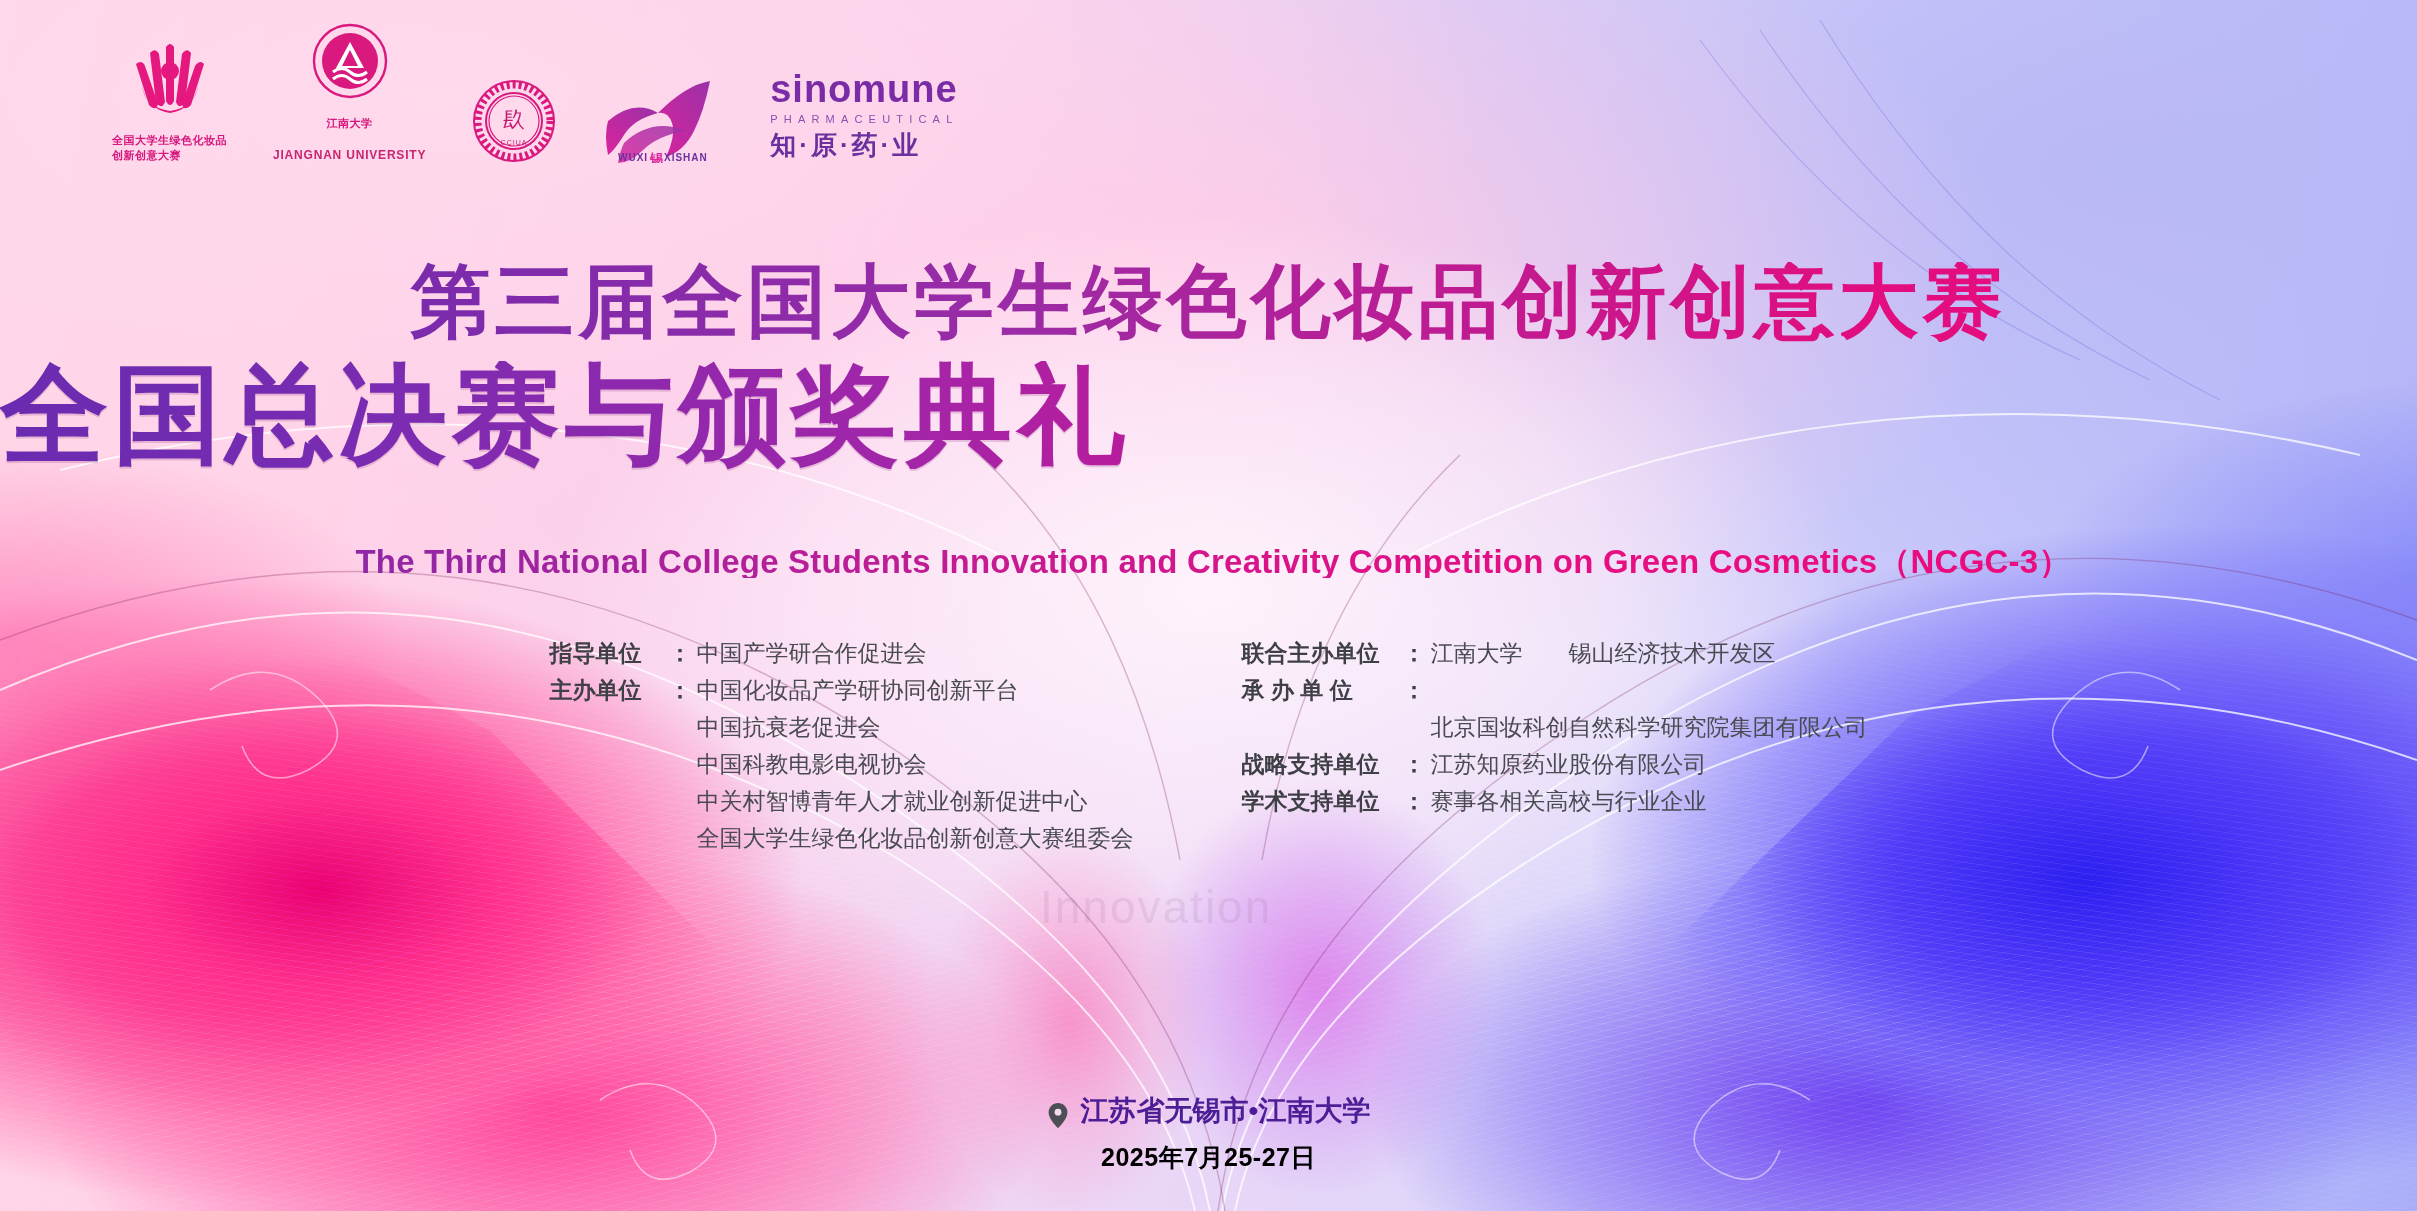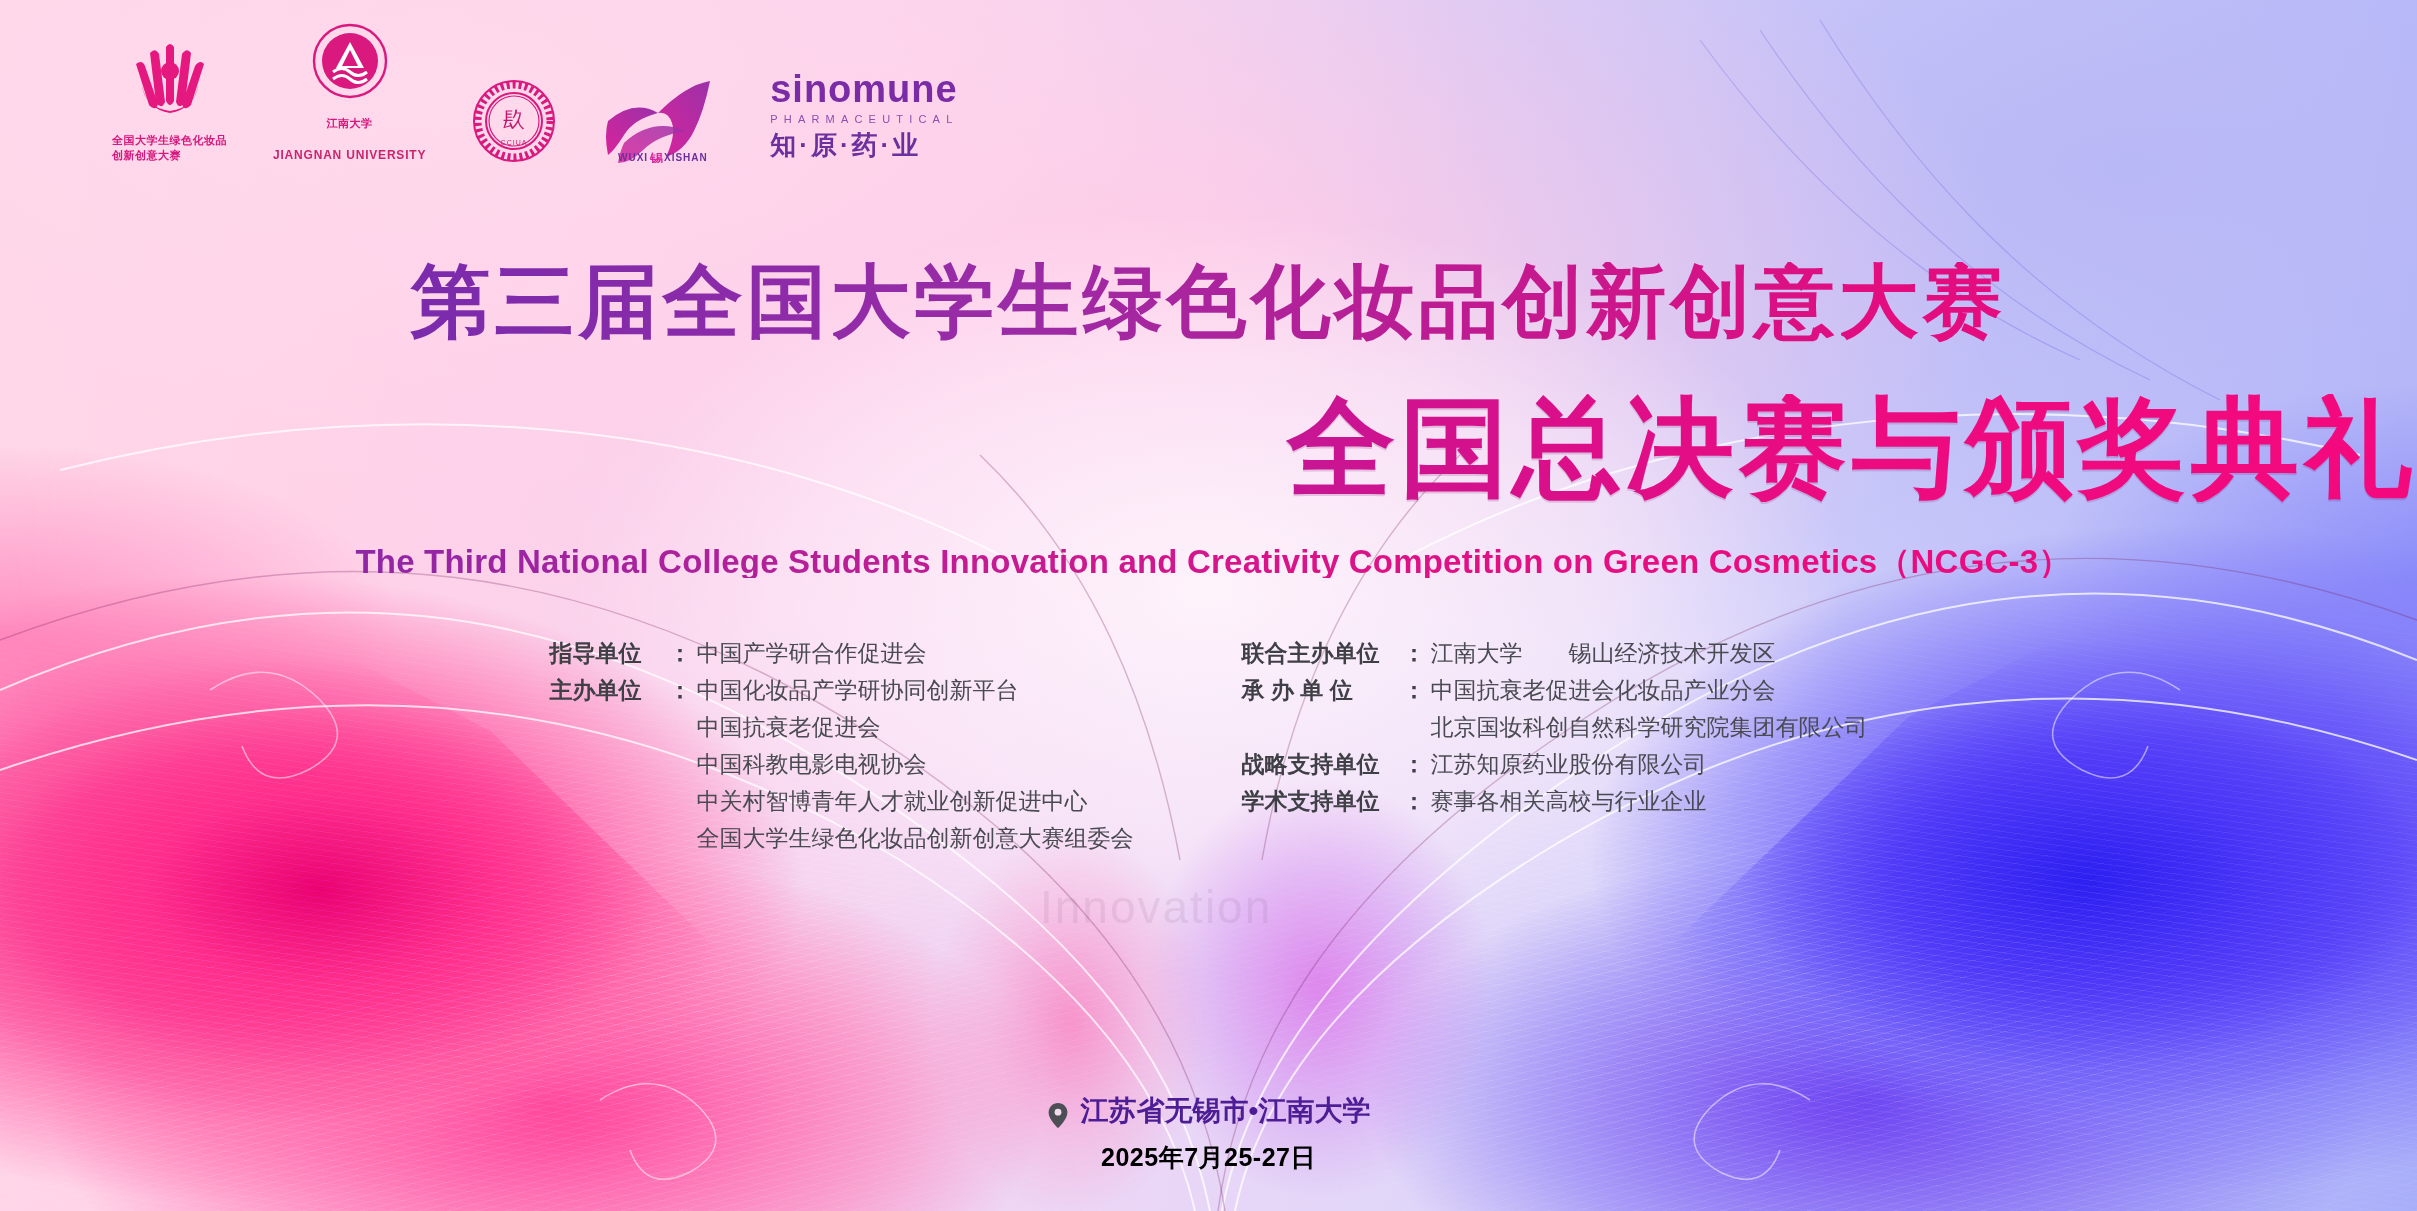--- a/index.html
+++ b/index.html
@@ -102,21 +102,21 @@
   
   .title1{
     position:absolute;left:0;right:0;top:262px;text-align:center;
     font-size:80px;font-weight:700;letter-spacing:4px;line-height:1;
     font-family:"Liberation Sans","DejaVu Sans",sans-serif;
     background:linear-gradient(90deg,#6c2aa8 0%,#7b2bac 18%,#9b2ba6 42%,#c21a90 62%,#e30d7f 78%,#ea0b7c 100%);
     -webkit-background-clip:text;background-clip:text;color:transparent;
     white-space:nowrap;
   }
   .title2{
-    position:absolute;left:0;right:0;top:394px;text-align:right;
+    position:absolute;left:0;right:0;top:361px;text-align:left;
     font-size:108px;font-weight:700;letter-spacing:5px;line-height:1;
     font-family:"Liberation Sans","DejaVu Sans",sans-serif;
     background:linear-gradient(90deg,#6a2bb0 0%,#7a2cb2 16%,#a425a8 38%,#d0128f 58%,#ec0b80 76%,#f4097d 100%);
     -webkit-background-clip:text;background-clip:text;color:transparent;
     text-shadow:none;white-space:nowrap;
     filter:drop-shadow(0 2px 0 rgba(120,20,110,.18));
   }
   .subtitle{
     position:absolute;left:0;right:0;top:545px;text-align:center;
     font-size:33px;font-weight:700;letter-spacing:.2px;line-height:1;
@@ -303,21 +303,20 @@
 
     <div class="col col-right">
       <div class="crow">
         <span class="clabel">联合主办单位</span>
         <span class="ccolon">：</span>
         <span class="cval">江南大学　　锡山经济技术开发区</span>
       </div>
       <div class="crow">
         <span class="clabel">承 办 单 位</span>
         <span class="ccolon">：</span>
-        <span class="cval">中国抗衰老促进会化妆品产业分会</span>
       </div>
       <div class="crow cont">
         <span class="clabel">承 办 单 位</span>
         <span class="ccolon">：</span>
         <span class="cval">北京国妆科创自然科学研究院集团有限公司</span>
       </div>
       <div class="crow">
         <span class="clabel">战略支持单位</span>
         <span class="ccolon">：</span>
         <span class="cval">江苏知原药业股份有限公司</span>

